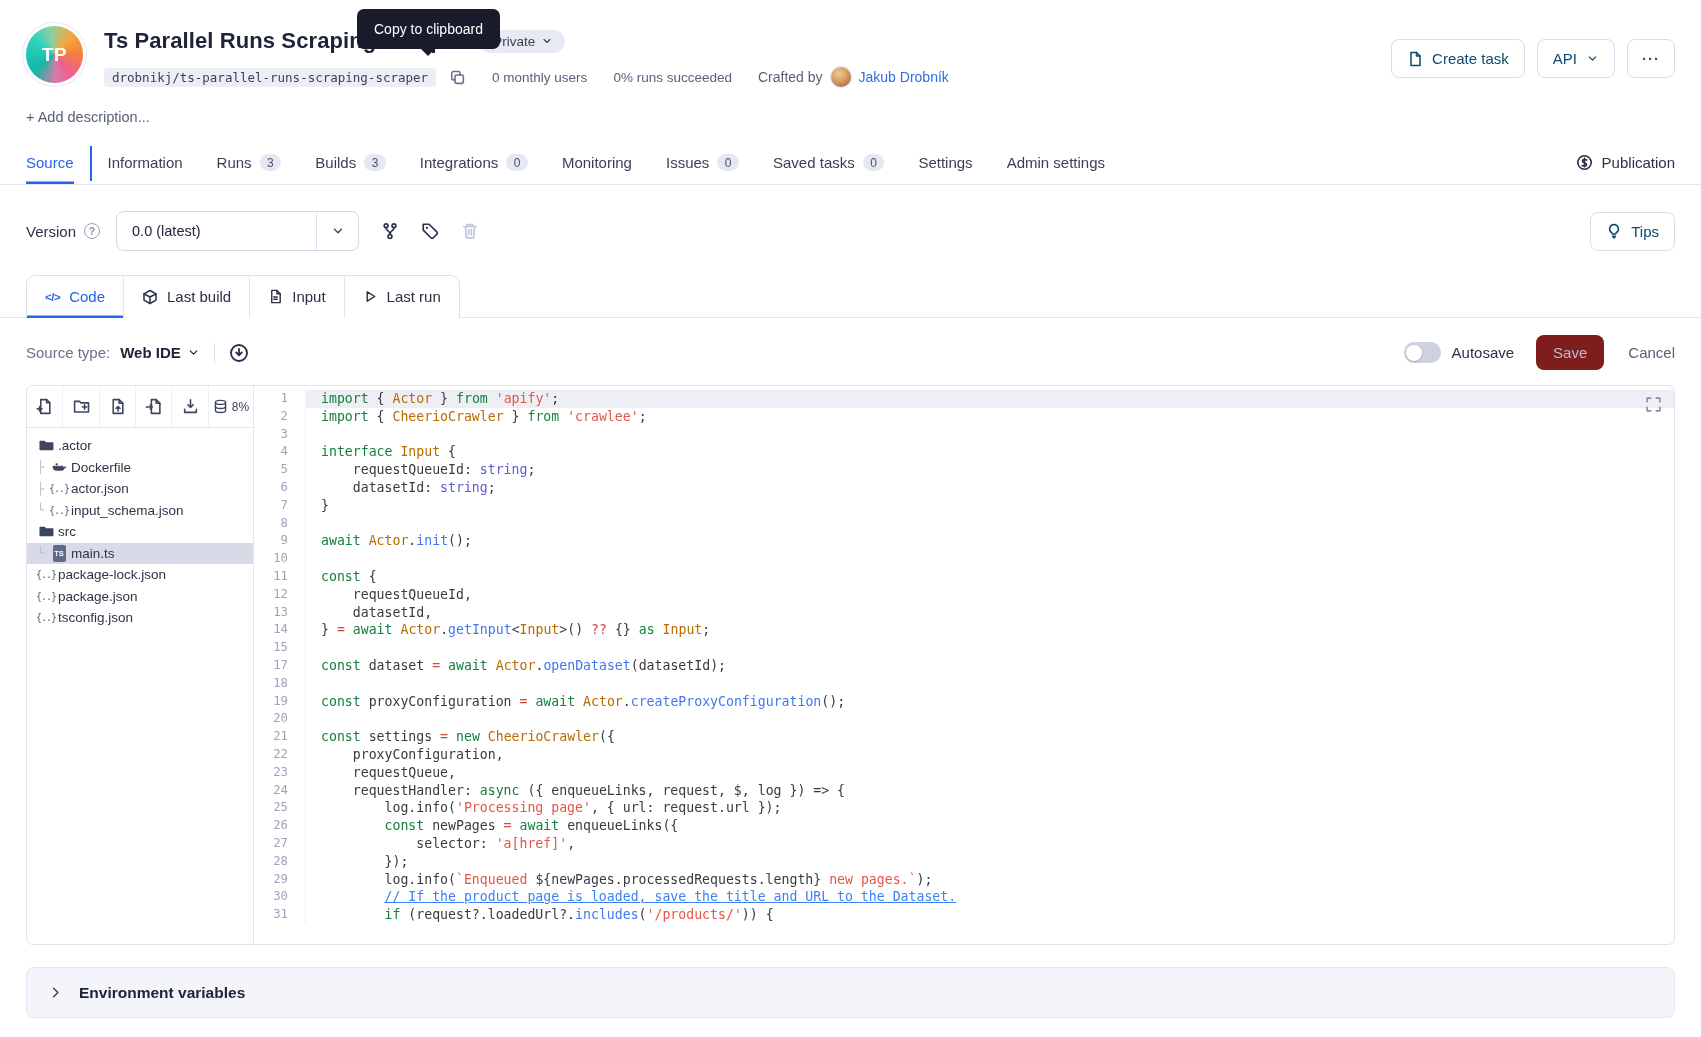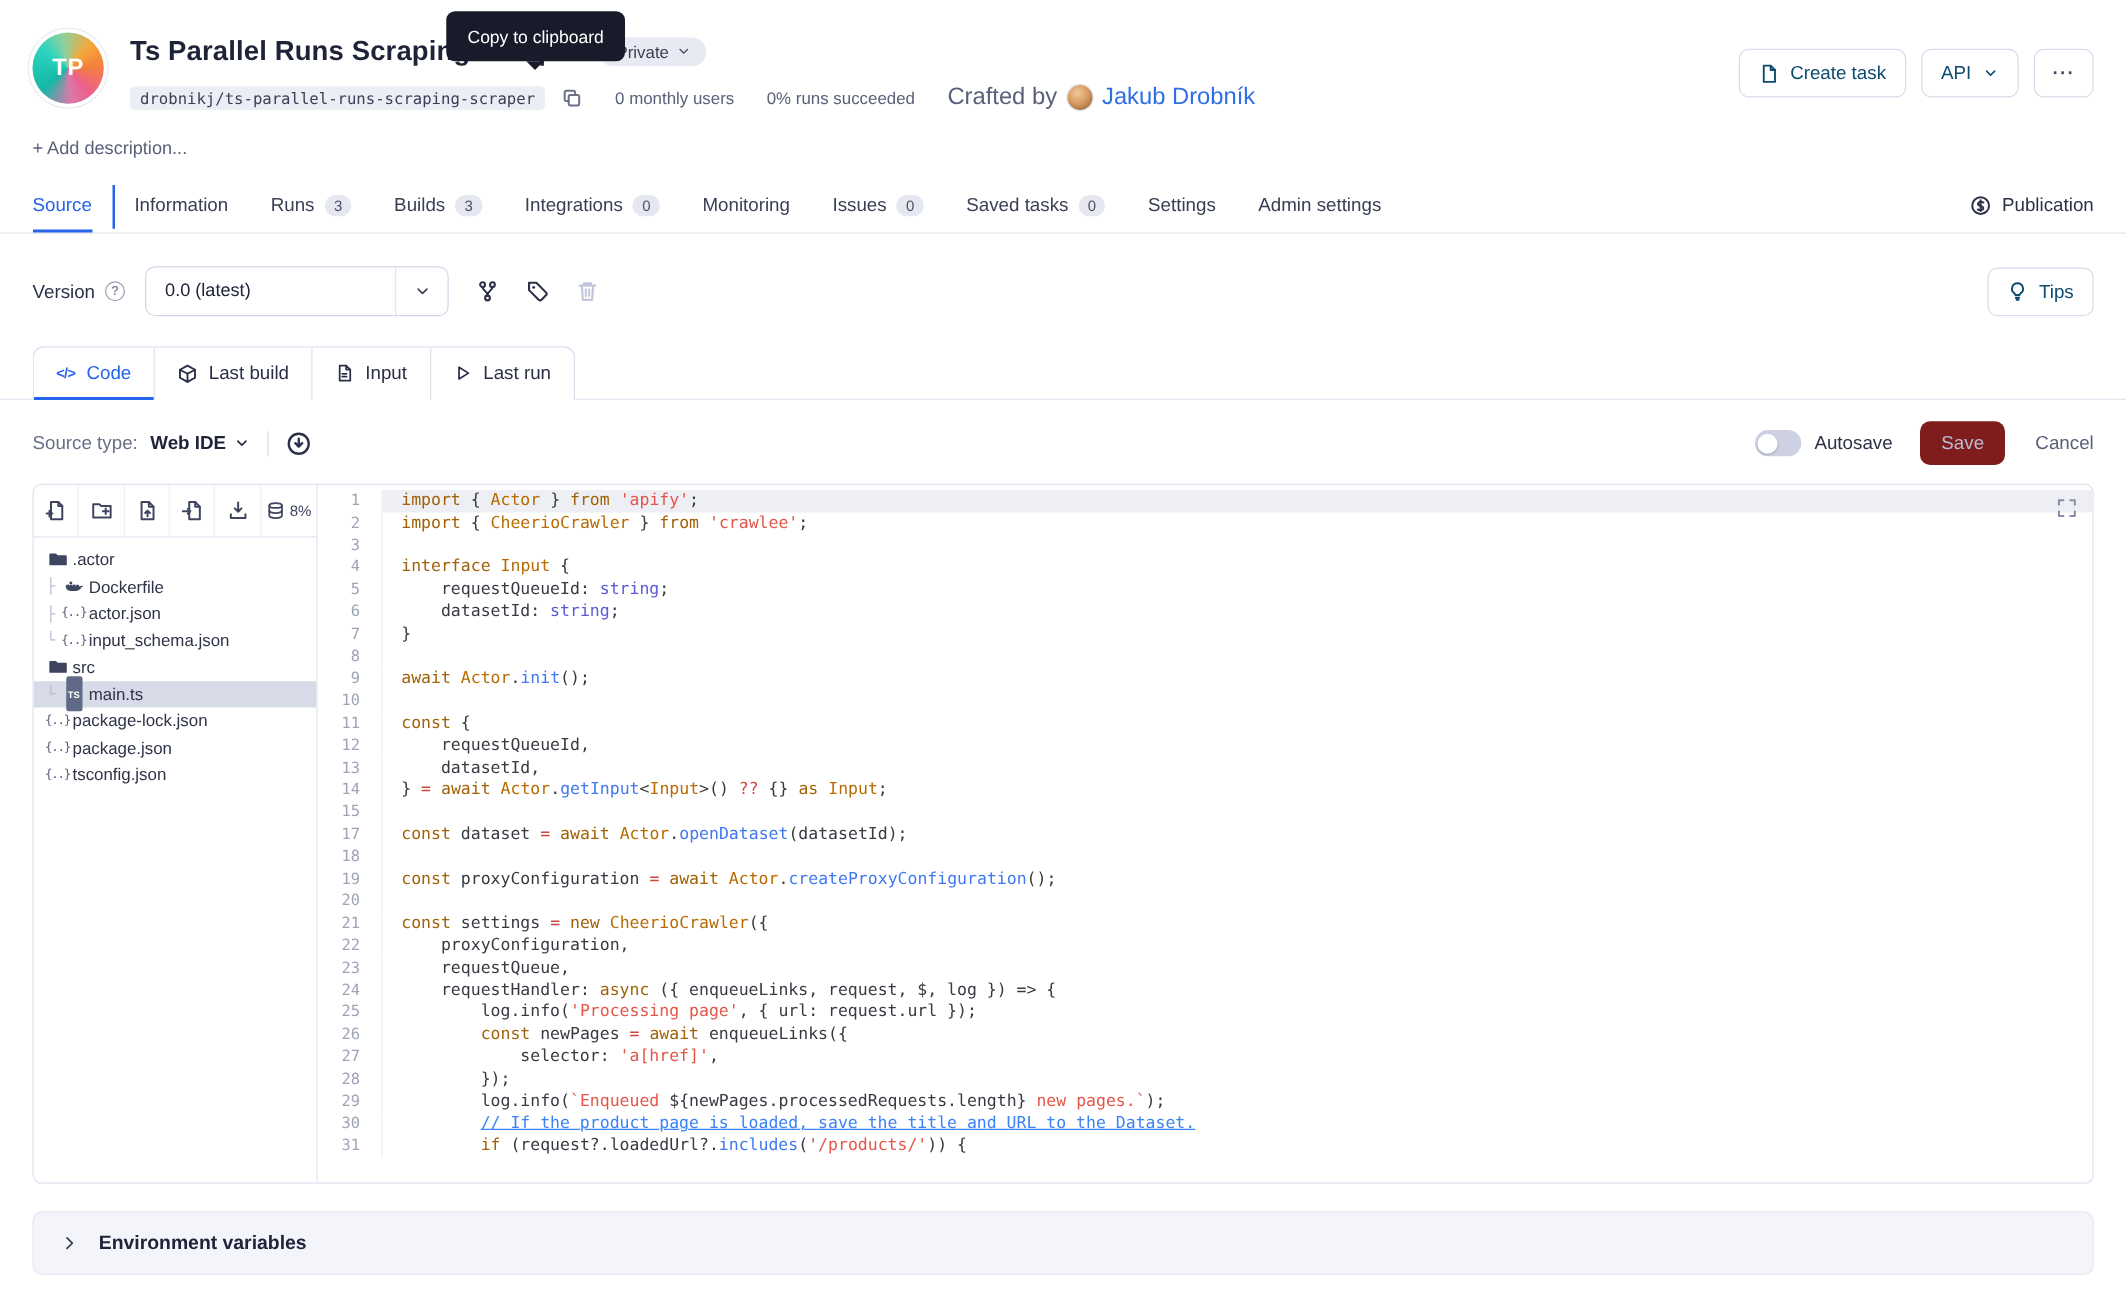--- a/index.html
+++ b/index.html
@@ -20,21 +20,21 @@
   .actor-avatar span { color:#fff; font-weight:bold; font-size:19px; letter-spacing:.5px; }
   .header-text { margin-left:21px; }
   .title-row { display:flex; align-items:center; margin-top:2px; }
   .page-title { font-size:22px; font-weight:bold; color:#1f2338; letter-spacing:.1px; }
   .vis-pill { margin-left:14px; background:#e7eaf3; border-radius:14px; padding:4px 12px 4px 14px;
     font-size:13.5px; color:#3a3f55; display:flex; align-items:center; gap:6px; }
   .meta-row { display:flex; align-items:center; margin-top:13px; gap:13px; }
   .slug-pill { background:#eceef5; border-radius:4px; padding:2px 8px; font-size:12.5px; color:#3a3f55; }
   .copy-btn { color:#6a7088; cursor:pointer; }
   .stat { font-size:13.5px; color:#596079; margin-left:13px; }
-  .crafted { font-size:19px; color:#596079; margin-left:13px; display:flex; align-items:center; gap:8px; }
+  .crafted { font-size:14px; color:#596079; margin-left:13px; display:flex; align-items:center; gap:8px; }
   .author-avatar { width:20px; height:20px; border-radius:50%;
     background:radial-gradient(circle at 40% 32%, #f0c796 0%, #d99c63 45%, #8a5733 100%);
     box-shadow:0 0 0 1px #e2e5f0; }
   .author-link { color:#2f6fe4; }
   .header-actions { margin-left:auto; display:flex; gap:12px; margin-top:13px; }
   .btn { display:flex; align-items:center; gap:9px; background:#fff; border:1px solid #d8dcea;
     border-radius:8px; padding:0 15px; height:39px; font-size:15px; font-weight:500; color:#0c4a6e; cursor:pointer; }
   .btn-more { padding:0 14px; color:#454a61; letter-spacing:1px; font-weight:bold; }
   .add-desc { margin:22px 0 0; font-size:14.5px; color:#596079; cursor:pointer; }
 
@@ -97,32 +97,32 @@
   .tree-toolbar { height:42px; border-bottom:1px solid #e4e6f1; display:flex; align-items:stretch; }
   .tool-cell { flex:1; display:flex; align-items:center; justify-content:center; color:#3f455e; border-right:1px solid #eef0f7; cursor:pointer; }
   .tool-cell:last-child { border-right:none; flex:1.25; gap:4px; }
   .tool-cell .pct { font-size:12px; color:#3f455e; }
   .tree { padding:7px 0 0; font-size:13.5px; color:#2f3347; }
   .trow { display:flex; align-items:center; height:21.5px; padding-left:10px; cursor:pointer; white-space:nowrap; }
   .trow.selected { background:#d7dae7; }
   .tconn { font-family:"DejaVu Sans Mono", monospace; color:#b9bdcf; font-size:12px; width:13px; flex:0 0 auto; }
   .ticon { width:18px; flex:0 0 auto; display:flex; align-items:center; color:#3e4560; }
   .json-glyph { font-family:"DejaVu Sans Mono", monospace; font-size:10px; color:#5b6178; letter-spacing:-1px; }
-  .ts-badge { width:13px; height:28px; background:#5e6a87; border-radius:2px; color:#fff; font-size:7.5px;
+  .ts-badge { width:13px; height:17px; background:#5e6a87; border-radius:2px; color:#fff; font-size:7.5px;
     font-weight:bold; display:flex; align-items:center; justify-content:center; }
   .tname { margin-left:3px; }
 
   .editor { flex:1; position:relative; padding-top:4px; overflow:hidden; }
   .crow { display:flex; height:17.8px; line-height:17.8px; font-family:"DejaVu Sans Mono", monospace; font-size:13.2px; }
   .ln { width:52px; flex:0 0 auto; text-align:right; padding-right:17px; color:#9ea4b8; font-size:12.3px; border-right:1px solid #f0f1f7; }
   .cline { flex:1; padding-left:15px; white-space:pre; color:#383a42; }
   .crow.active .cline { background:#edeff4; }
   .ind { display:inline-block; width:4ch; }
   .ind + .ind { border-left:1px solid #e7e9f1; }
-  .tok-k { color:#a16207; } .tok-cl { color:#b76b01; } .tok-s { color:#e45649; }
+  .tok-k { color:#15803d; } .tok-cl { color:#b76b01; } .tok-s { color:#e45649; }
   .tok-f { color:#4078f2; } .tok-t { color:#5b5bd6; } .tok-o { color:#ca4a3f; }
   .tok-c { color:#3b82f6;text-decoration:underline; } .tok-p { color:#383a42; }
   .fullscreen { position:absolute; top:10px; right:12px; color:#878da8; cursor:pointer; }
 
   
   .env-panel { margin:22px 26px 0; height:51px; background:#f4f5fa; border:1px solid #e4e6f2; border-radius:8px;
     display:flex; align-items:center; padding:0 21px; cursor:pointer; }
   .env-chev { color:#3a3f55; margin-right:16px; }
   .env-label { font-size:15.5px; font-weight:bold; color:#20243a; }
 </style>

